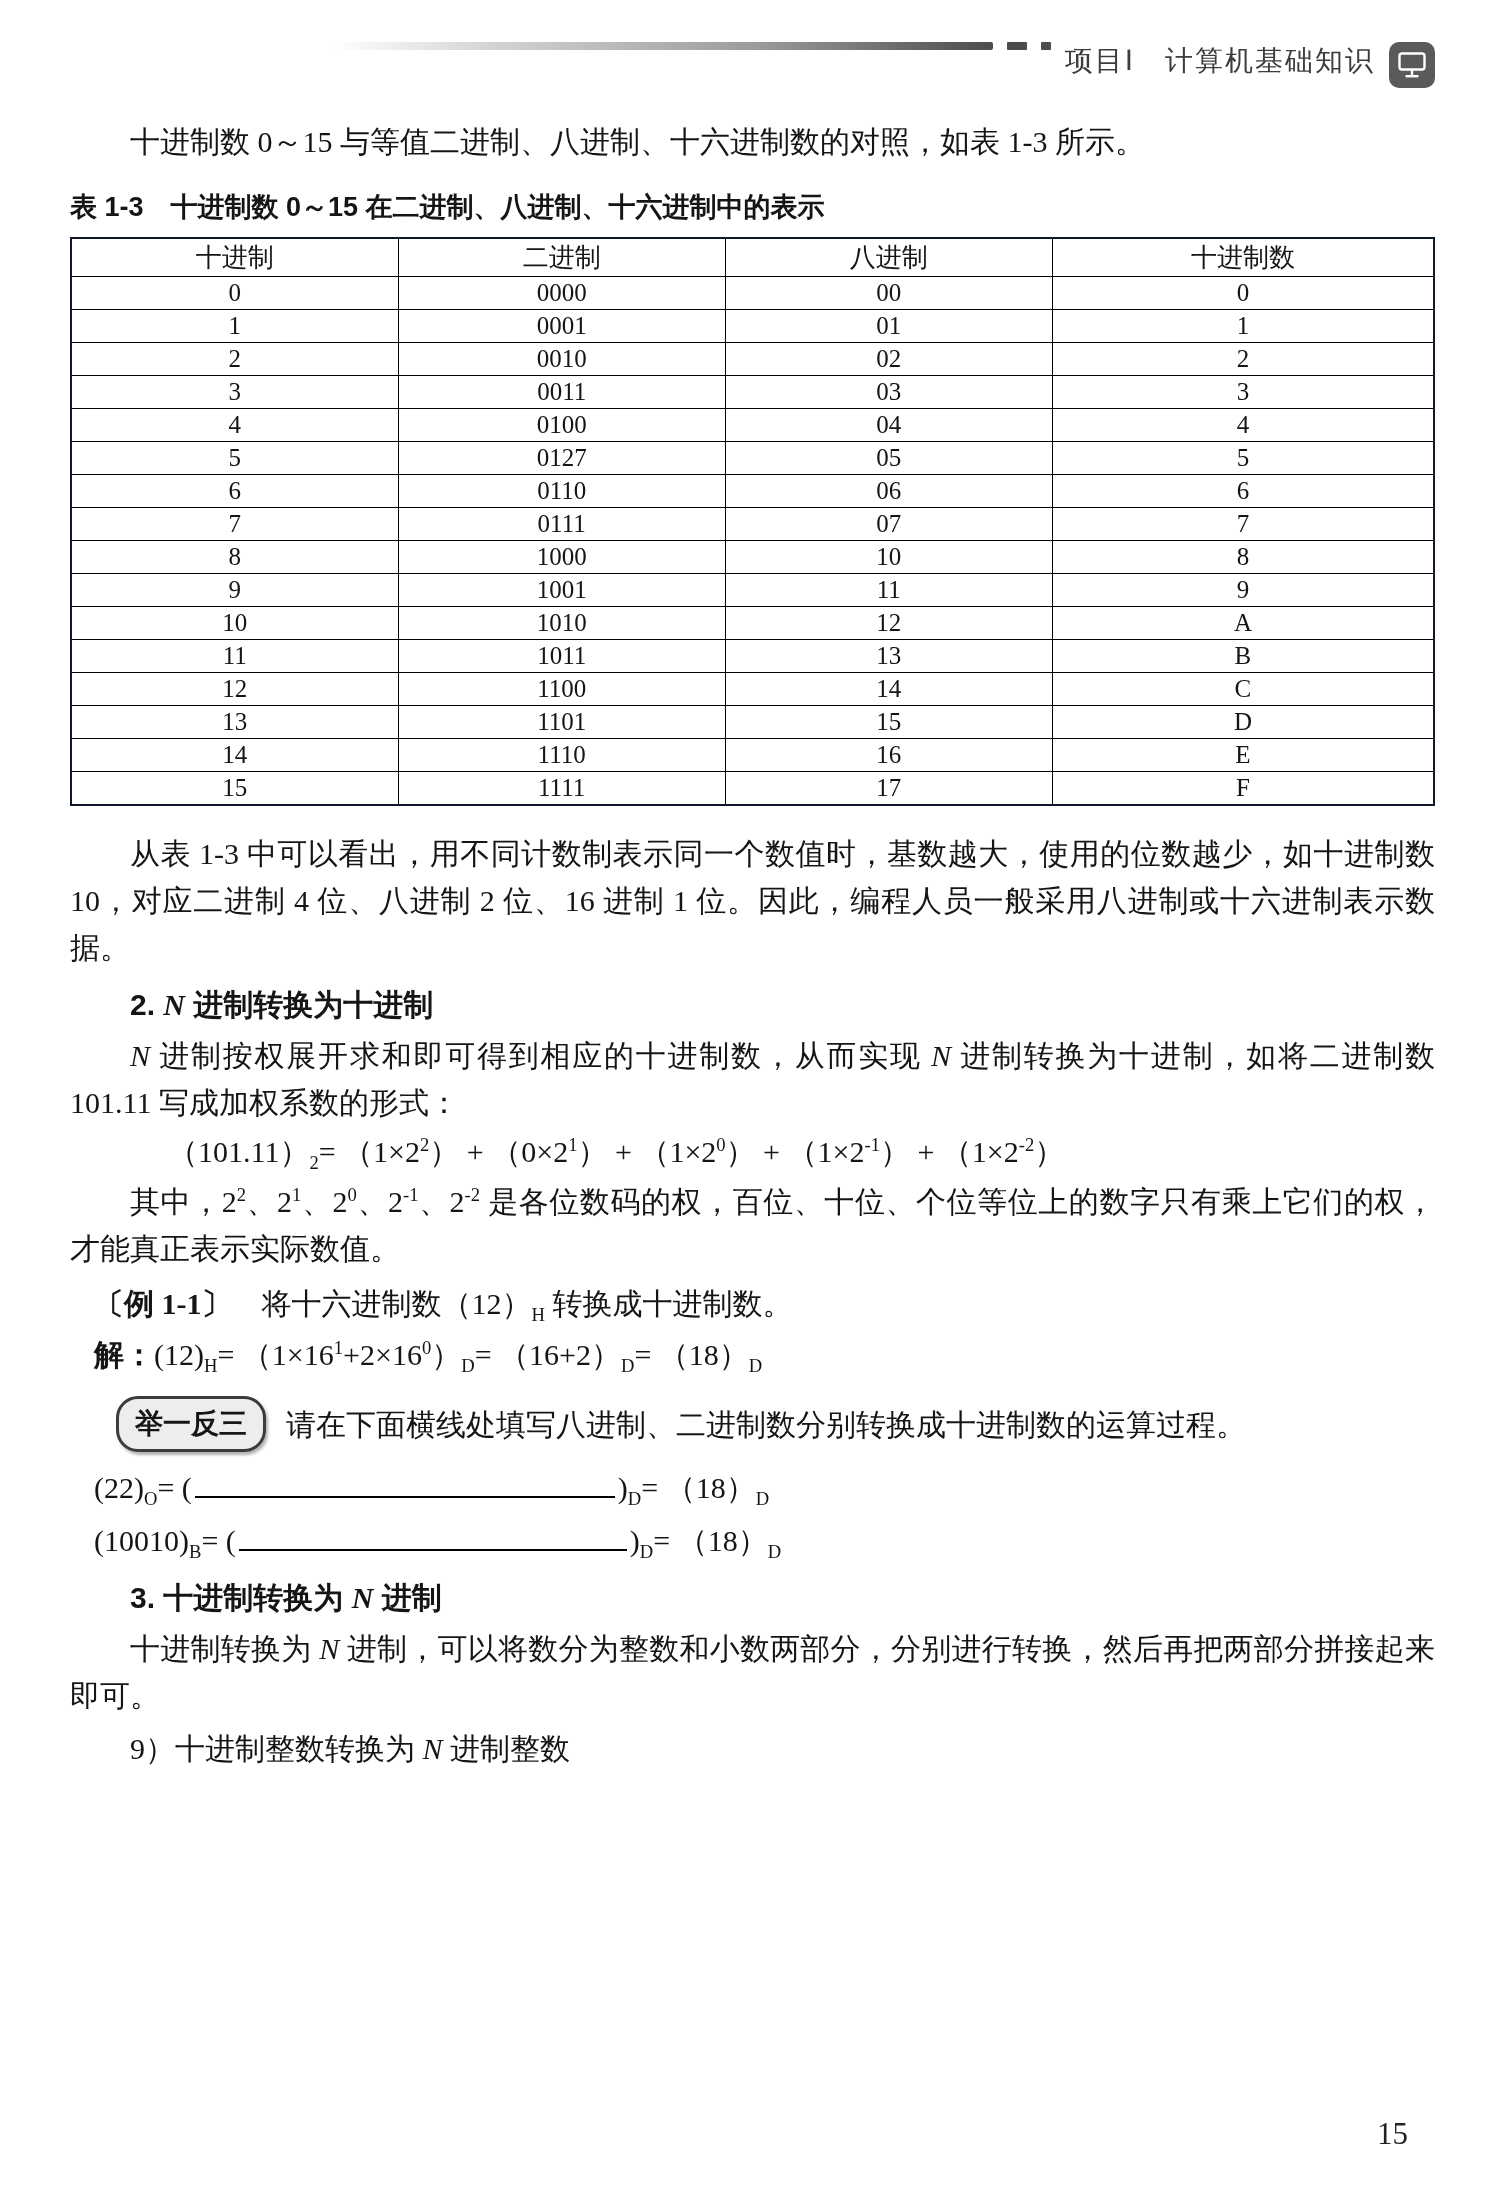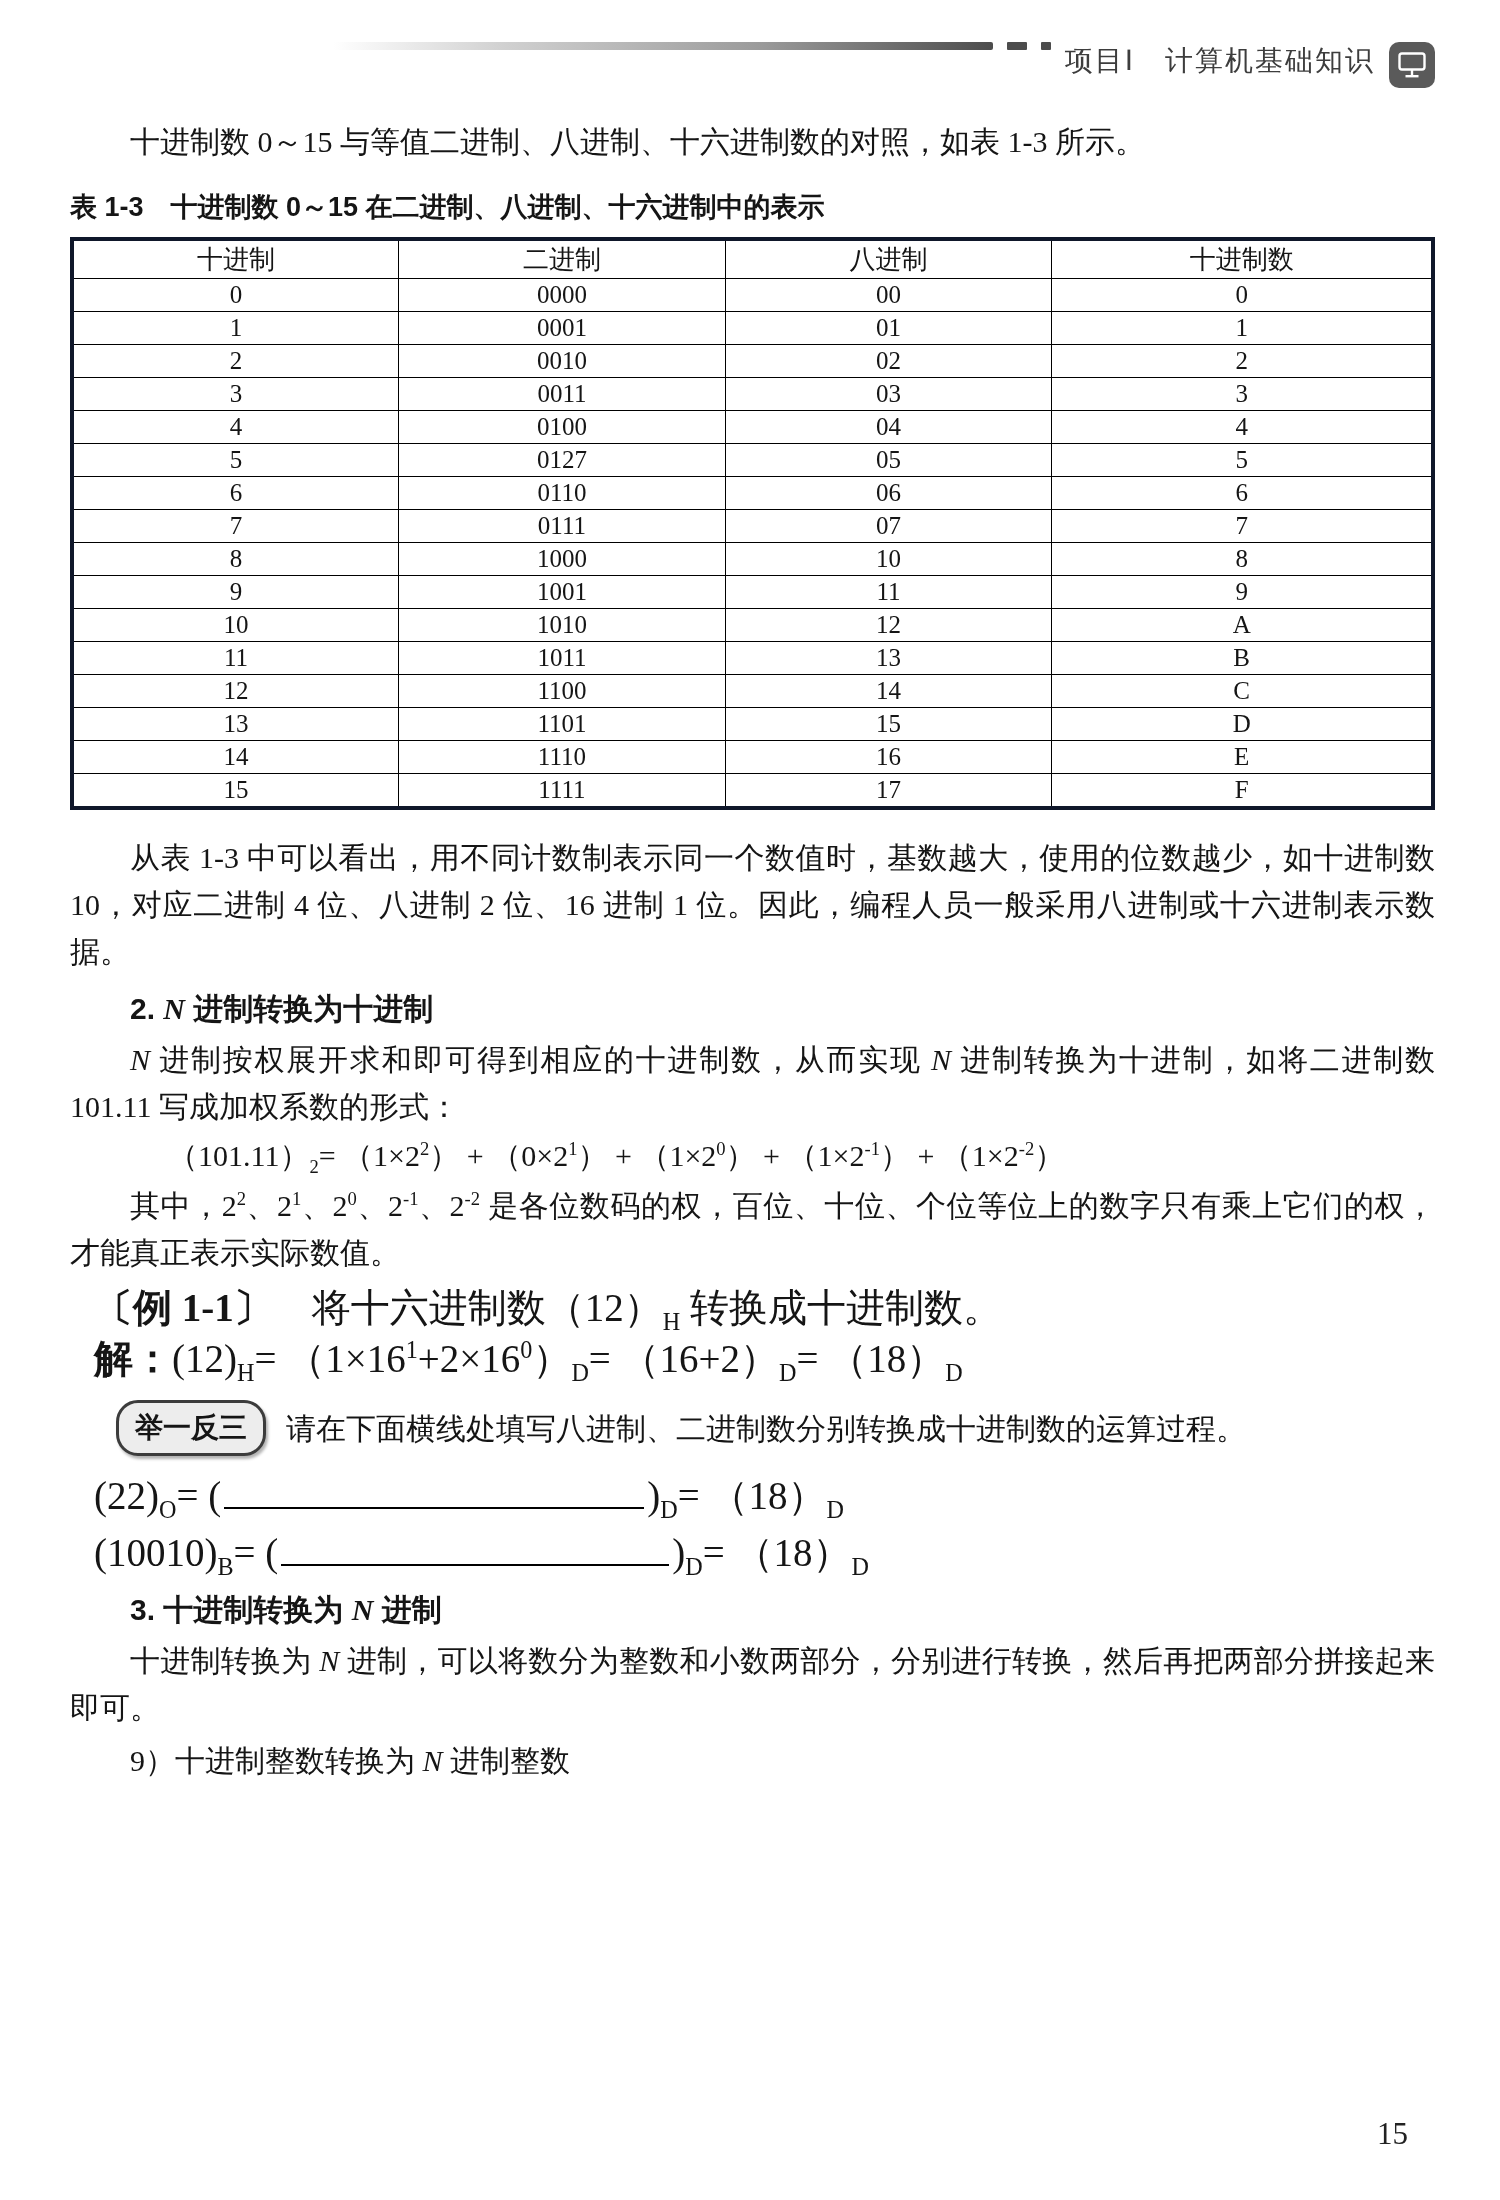--- a/index.html
+++ b/index.html
@@ -19,27 +19,27 @@
   .header-icon{width:46px;height:46px;border-radius:10px;background:#5a5a5a;display:flex;align-items:center;justify-content:center;flex:0 0 auto;}
 
   
   .para{font-size:30px;line-height:47px;margin:0;text-align:justify;}
   .indent{text-indent:2em;}
   .gap-top{margin-top:24px;}
   .heading{font-family:"Liberation Sans",sans-serif;font-weight:bold;font-size:30px;line-height:47px;margin:10px 0 4px 0;text-indent:2em;}
   .var{font-family:"Liberation Serif",serif;font-style:italic;}
   .bold{font-weight:bold;}
   sub,sup{font-size:62%;line-height:0;}
-  .line{font-size:39px;line-height:47px;}
+  .line{font-size:30px;line-height:47px;}
   .ml{margin-left:24px;}
   .formula{font-size:30px;line-height:52px;margin-left:98px;}
 
   
   .caption{font-family:"Liberation Sans",sans-serif;font-weight:bold;font-size:27px;text-align:left;margin:24px 0 12px 0;}
-  table.num-table{width:100%;border-collapse:collapse;border:4px solid #0f172a;table-layout:fixed;margin-top:2px;}
+  table.num-table{width:100%;border-collapse:collapse;border:2px solid #0f172a;table-layout:fixed;margin-top:2px;}
   .num-table col.c1,.num-table col.c2,.num-table col.c3{width:24%;}
   .num-table col.c4{width:28%;}
   .num-table th,.num-table td{border:1px solid #000;text-align:center;padding:1px 0;height:30px;font-weight:normal;}
   .num-table th{font-size:26px;}
   .num-table td{font-size:25px;}
 
   
   .practice{display:flex;align-items:center;gap:20px;margin:18px 0 12px 24px;font-size:30px;line-height:47px;padding-left:22px;}
   .badge{display:inline-block;font-family:"Liberation Sans",sans-serif;font-weight:bold;font-size:28px;
     border:3px solid #3c3c3c;border-radius:22px;background:#ededed;padding:1px 16px 2px 16px;

